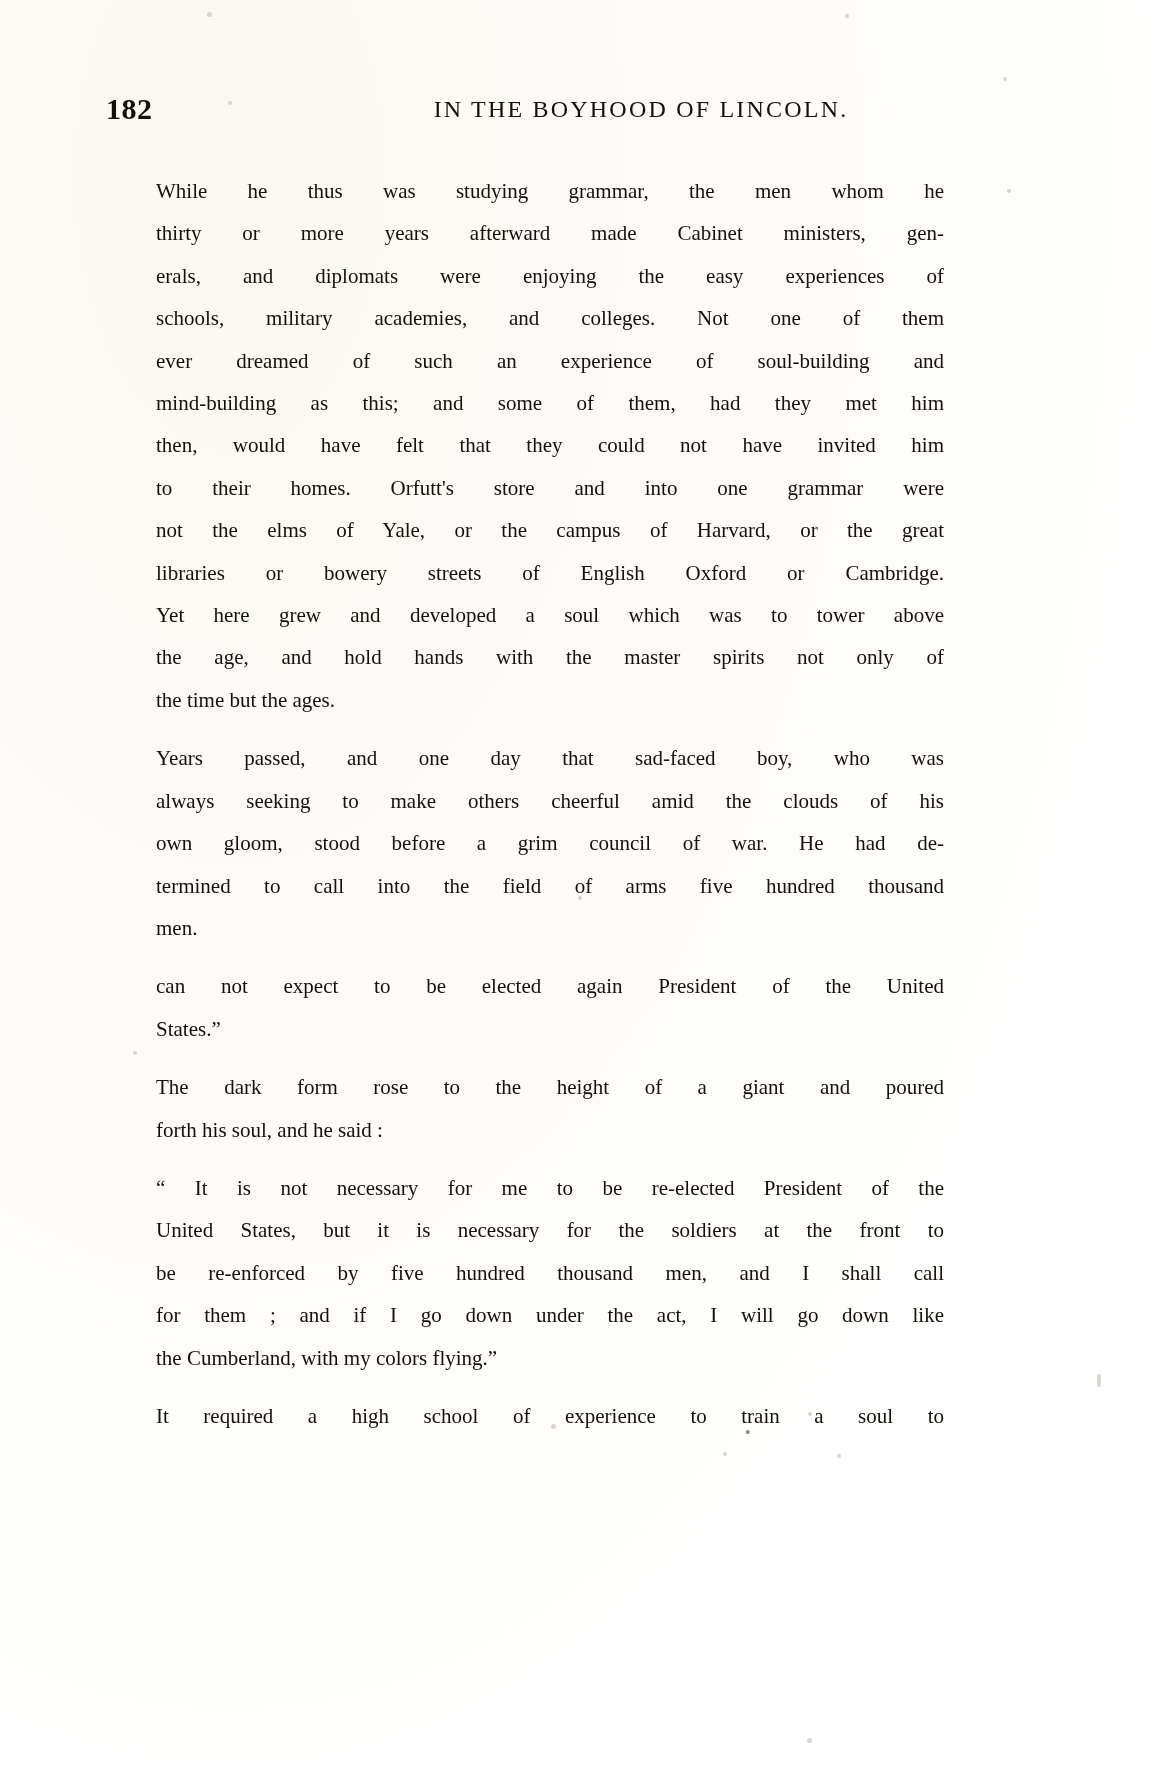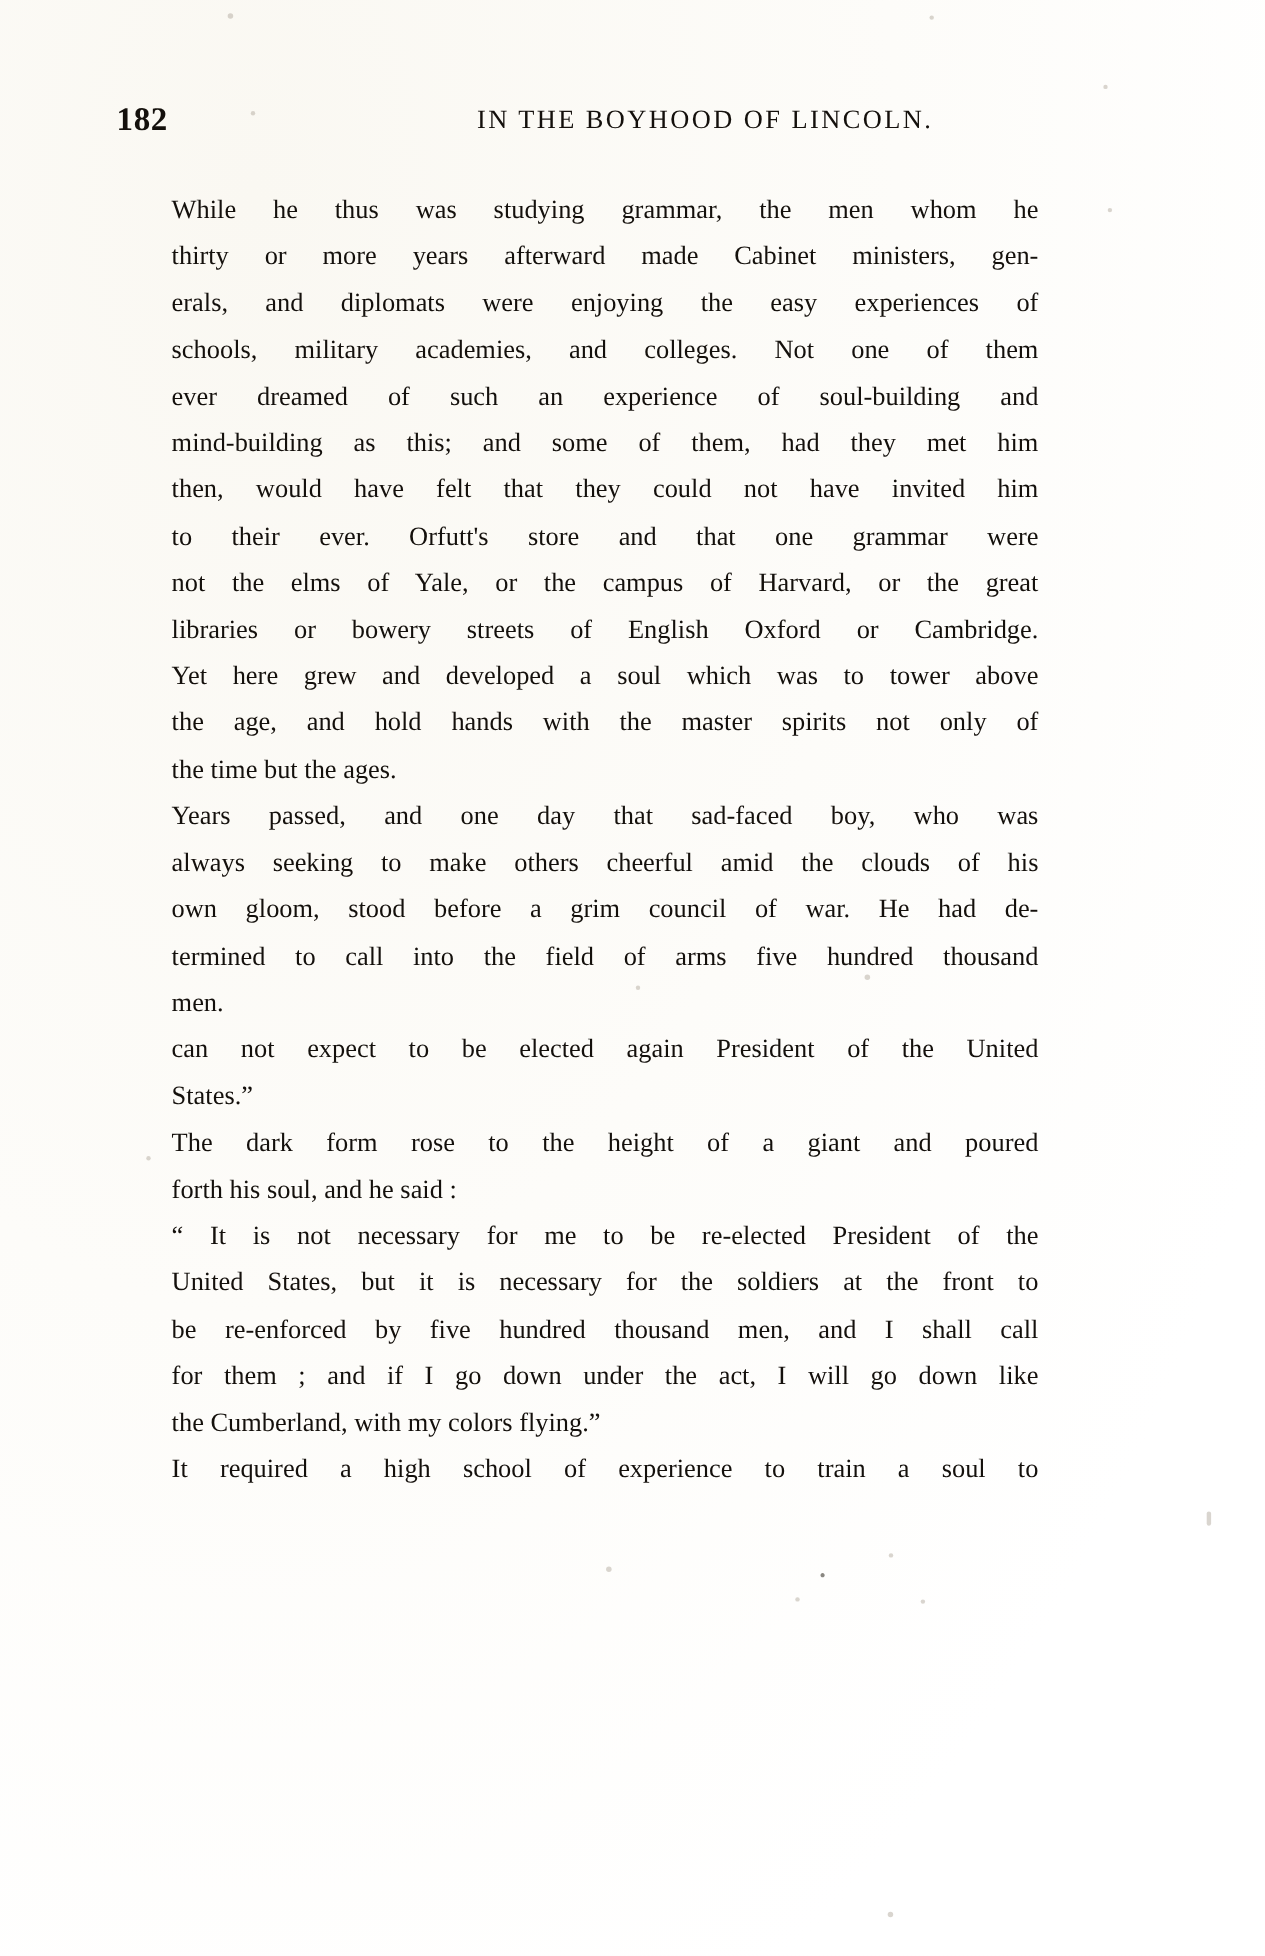--- a/index.html
+++ b/index.html
@@ -62,29 +62,29 @@
     letter-spacing: 2.2px;
   }
   .body-text {
     position: absolute;
     top: 170px;
     left: 108px;
     width: 836px;
   }
   p.para {
     margin: 0;
-    font-size: 24px;
+    font-size: 21px;
     line-height: 42.4px;
     text-align: justify;
     text-indent: 48px;
     -webkit-hyphens: none;
     hyphens: none;
   }
   p.para + p.para {
-    margin-top: 0;
+    margin-top: 16px;
     font-family: Liberation Serif, serif;
   }
   .para .ln {
     display: block;
     white-space: nowrap;
   }
   .para .ln.just {
     text-align: justify;
     text-align-last: justify;
   }
@@ -130,21 +130,21 @@
   <div class="body-text">
 
     <p class="para">
       <span class="ln just" style="text-indent:48px;">While he thus was studying grammar, the men whom he</span>
       <span class="ln just">thirty or more years afterward made Cabinet ministers, gen-</span>
       <span class="ln just">erals, and diplomats were enjoying the easy experiences of</span>
       <span class="ln just">schools, military academies, and colleges.   Not one of them</span>
       <span class="ln just">ever dreamed of such an experience of soul-building and</span>
       <span class="ln just">mind-building as this; and some of them, had they met him</span>
       <span class="ln just">then, would have felt that they could not have invited him</span>
-      <span class="ln just">to their ever.   Orfutt's store and that one grammar were</span>
+      <span class="ln just">to their homes.   Orfutt's store and into one grammar were</span>
       <span class="ln just">not the elms of Yale, or the campus of Harvard, or the great</span>
       <span class="ln just">libraries or bowery streets of English Oxford or Cambridge.</span>
       <span class="ln just">Yet here grew and developed a soul which was to tower above</span>
       <span class="ln just">the age, and hold hands with the master spirits not only of</span>
       <span class="ln last">the time but the ages.</span>
     </p>
 
     <p class="para">
       <span class="ln just" style="text-indent:48px;">Years passed, and one day that sad-faced boy, who was</span>
       <span class="ln just">always seeking to make others cheerful amid the clouds of his</span>

